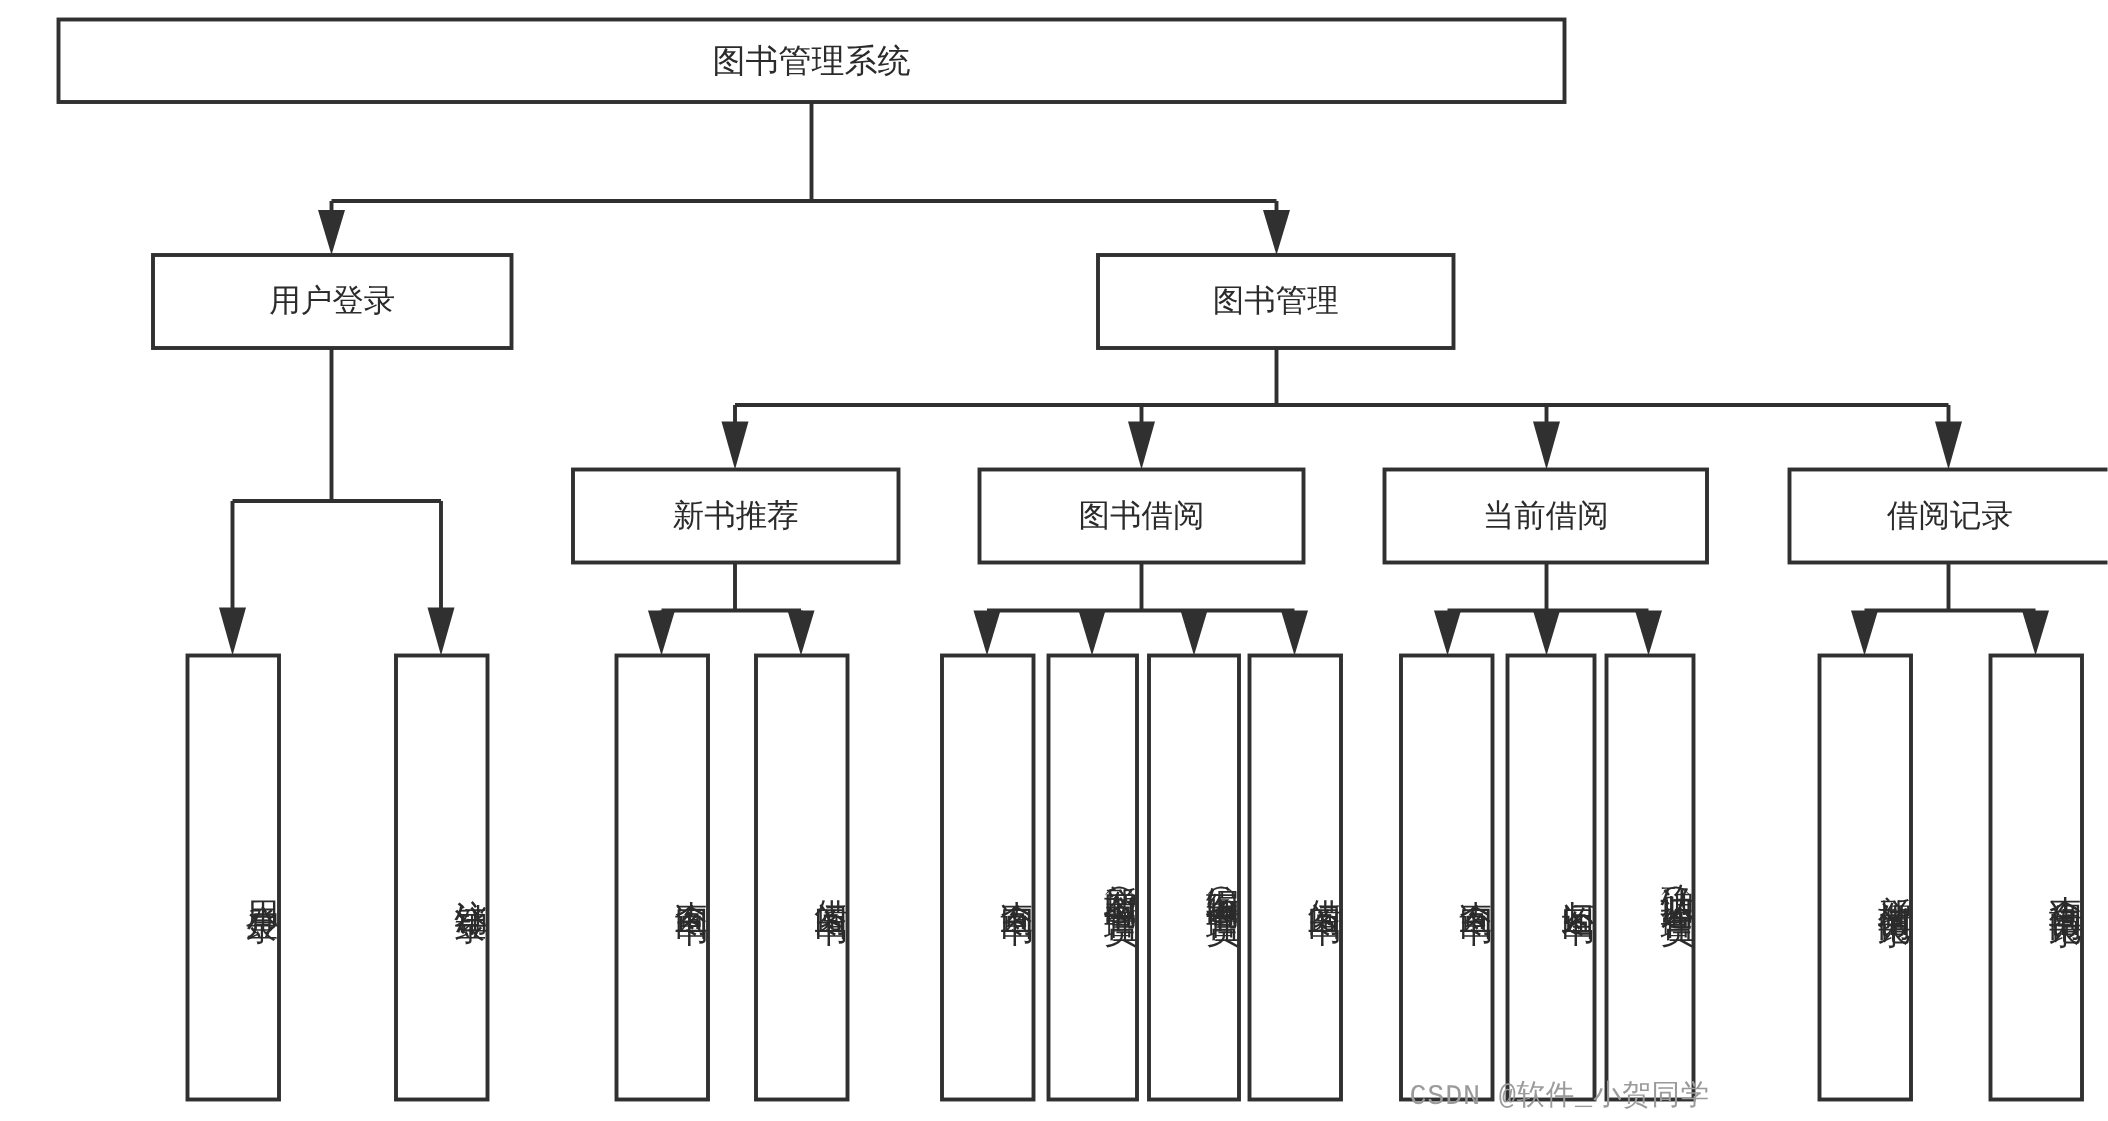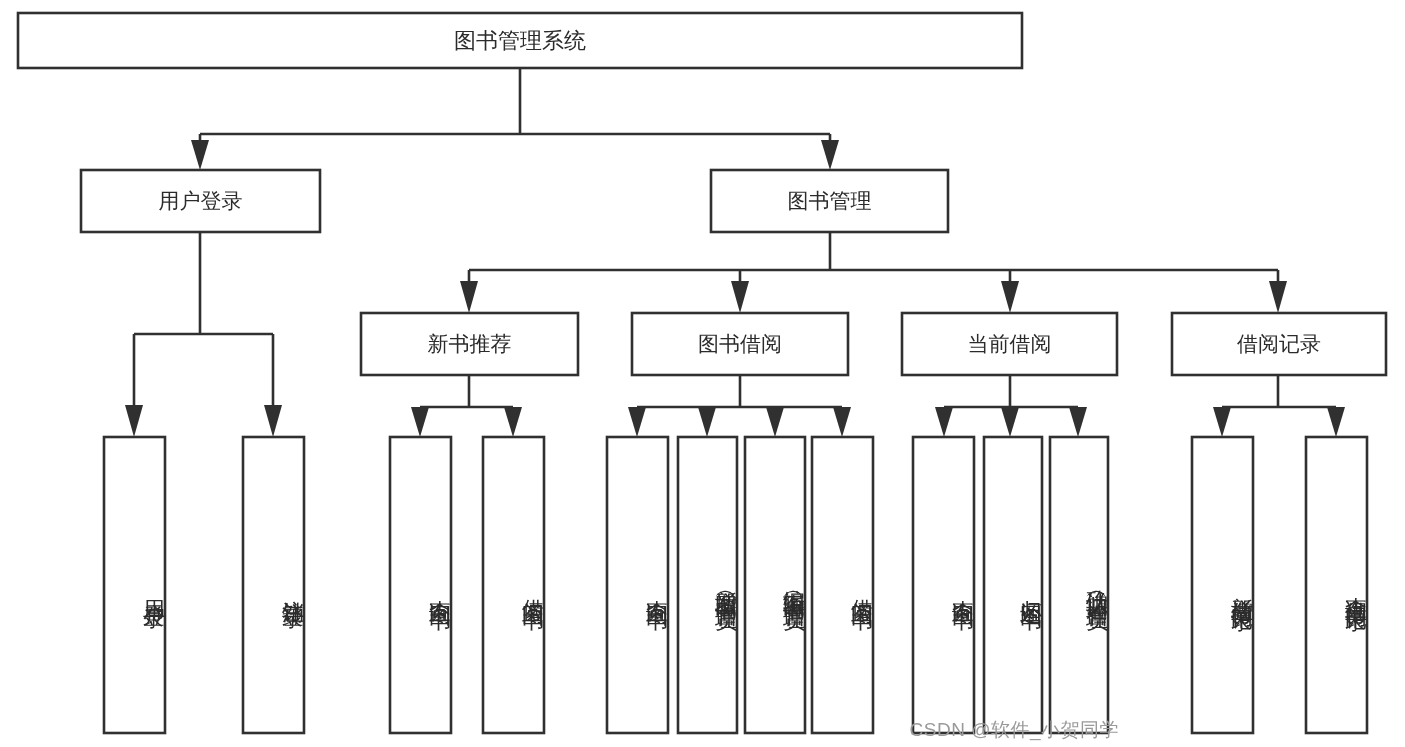--- a/index.html
+++ b/index.html
@@ -12,20 +12,21 @@
     width: 1405px;
     height: 747px;
     overflow: hidden;
     font-family: "Liberation Sans", "DejaVu Sans", sans-serif;
   }
   #diagram-root {
     position: relative;
     width: 1125px;
     height: 747px;
     background: #ffffff;
+    margin-left: 21px;
   }
   svg.diagram-canvas {
     position: absolute;
     left: 0;
     top: 0;
     width: 1405px;
     height: 747px;
     display: block;
   }
   .node-box {
@@ -71,21 +72,21 @@
     align-items: flex-start;
     justify-content: center;
     text-align: center;
     pointer-events: none;
     user-select: none;
   }
   .watermark {
     position: absolute;
     right: 6px;
     bottom: 4px;
-    font-family: Liberation Sans, sans-serif;
+    font-family: Liberation Mono, monospace;
     font-size: 19px;
     color: #9a9a9a;
     letter-spacing: 0.5px;
     white-space: nowrap;
     user-select: none;
   }
 </style>
 </head>
 <body>
 

